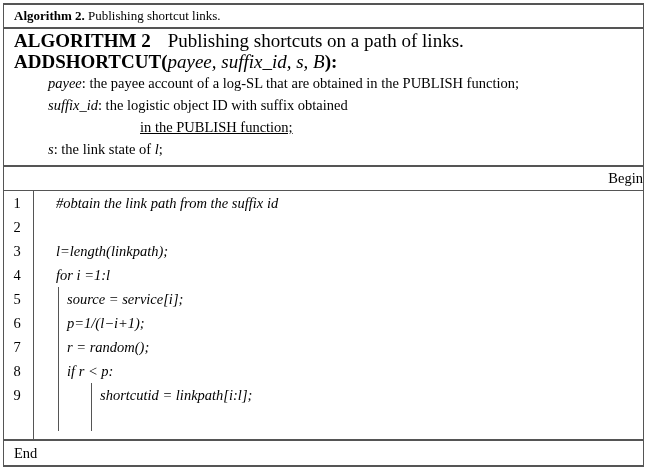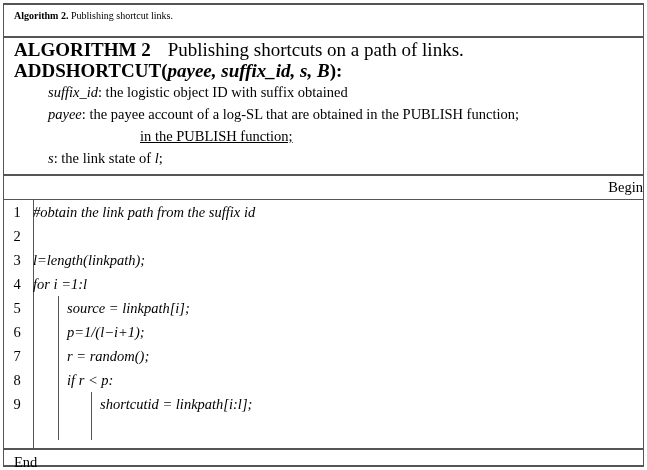--- a/index.html
+++ b/index.html
@@ -26,45 +26,45 @@
     border-left: 1px solid #555;
     border-right: 1px solid #555;
     border-top: 2px solid #555;
     border-bottom: 2px solid #555;
     background: #fff;
   }
 
   
   .caption-row {
     box-sizing: border-box;
-    height: 33px;
+    height: 24px;
     line-height: 22px;
     padding: 0 0 0 10px;
     border-bottom: 2px solid #555;
-    font-size: 10px;
+    font-size: 13px;
     white-space: nowrap;
     overflow: hidden;
   }
   .caption-row .cap-bold { font-weight: bold; }
 
   
   .sig-block {
     box-sizing: border-box;
     border-bottom: 2px solid #555;
     padding: 1px 0 5px 0;
   }
   .sig-line {
     font-size: 19px;
     line-height: 21px;
     padding-left: 10px;
     white-space: nowrap;
     overflow: hidden;
   }
   .sig-line.bold { font-weight: bold; }
-  .sig-line .bi { font-style: italic; font-weight: bold; }
+  .sig-line .bi { font-style: italic; font-weight: normal; }
   .param-line {
     font-size: 14.5px;
     line-height: 22px;
     padding-left: 44px;
     white-space: nowrap;
     overflow: hidden;
   }
   .param-line.cont { padding-left: 136px; text-decoration: underline; }
   .param-line .pname { font-style: italic; }
 
@@ -106,21 +106,21 @@
   }
   .step .num {
     position: absolute;
     left: 0;
     width: 26px;
     text-align: center;
     font-size: 14.5px;
   }
   .step .code {
     position: absolute;
-    left: 29px;
+    left: 52px;
     font-style: italic;
   }
   .step.ind1 .code { left: 63px; }
   .step.ind2 .code { left: 96px; }
 
   
   .guide {
     position: absolute;
     width: 1px;
     background: #555;
@@ -153,25 +153,25 @@
   <div class="sig-block">
     <div class="sig-line">
       <span style="font-weight:bold">ALGORITHM 2</span><span style="display:inline-block;width:17px"></span><span>Publishing shortcuts on a path of links.</span>
     </div>
 
     <div class="sig-line bold">
       <span>ADDSHORTCUT</span><span>(</span><span class="bi">payee, suffix_id, s, B</span><span>):</span>
     </div>
 
     <div class="param-line">
+      <span class="pname">payee</span><span>: the payee account of a log-SL that are obtained in the PUBLISH function;</span>
+    </div>
+
+    <div class="param-line">
       <span class="pname">suffix_id</span><span>: the logistic object ID with suffix obtained</span>
-    </div>
-
-    <div class="param-line">
-      <span class="pname">payee</span><span>: the payee account of a log-SL that are obtained in the PUBLISH function;</span>
     </div>
     <div class="param-line cont">in the PUBLISH function;</div>
 
     <div class="param-line">
       <span class="pname">s</span><span>: the link state of </span><span class="pname">l</span><span>;</span>
     </div>
 
   </div>
 
   <div class="begin-row">Begin</div>
@@ -191,21 +191,21 @@
     <div class="step">
       <span class="num">3</span>
       <span class="code">l=length(linkpath);</span>
     </div>
     <div class="step">
       <span class="num">4</span>
       <span class="code">for i =1:l</span>
     </div>
     <div class="step ind1">
       <span class="num">5</span>
-      <span class="code">source = linkpath[i];</span>
+      <span class="code">source = service[i];</span>
     </div>
     <div class="step ind1">
       <span class="num">6</span>
       <span class="code">p=1/(l−i+1);</span>
     </div>
     <div class="step ind1">
       <span class="num">7</span>
       <span class="code rom">r = random();</span>
     </div>
     <div class="step ind1">

